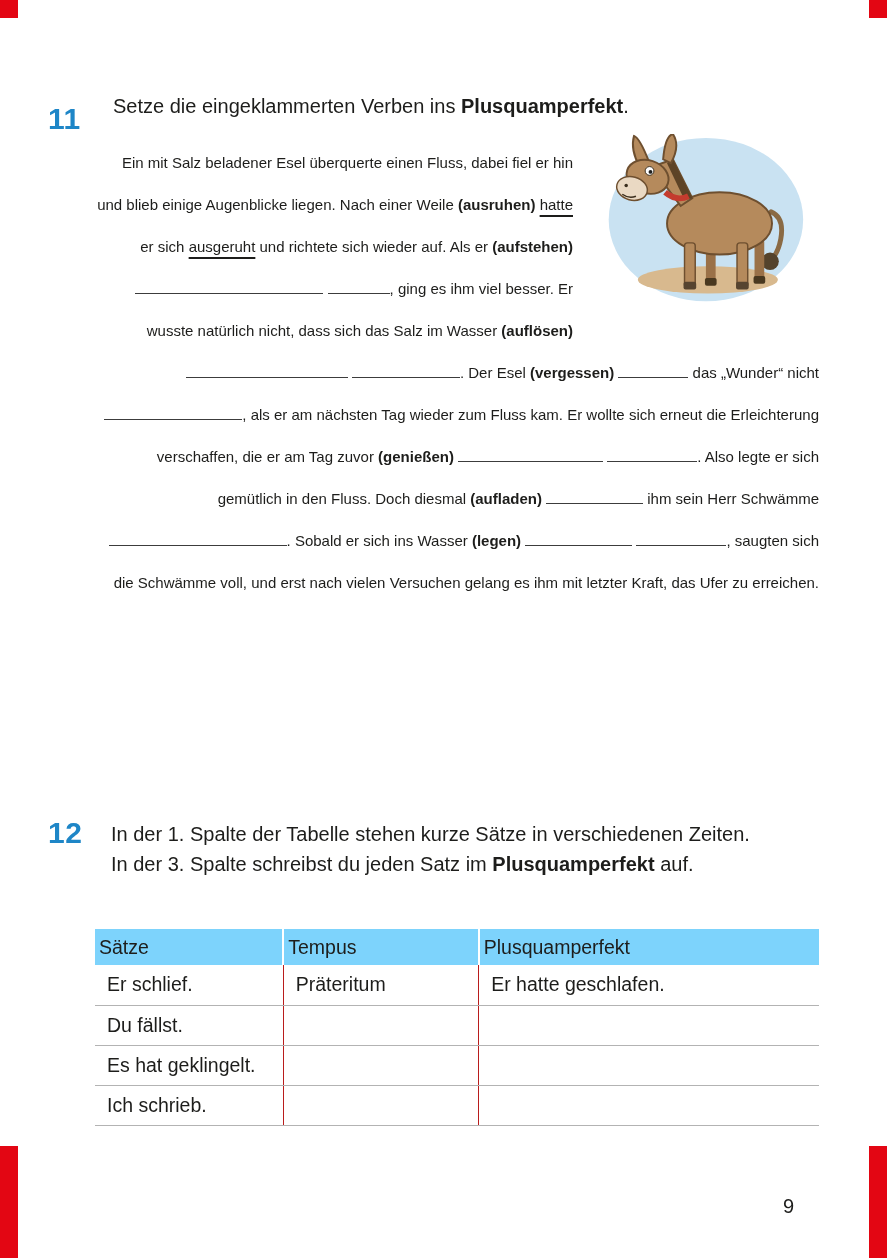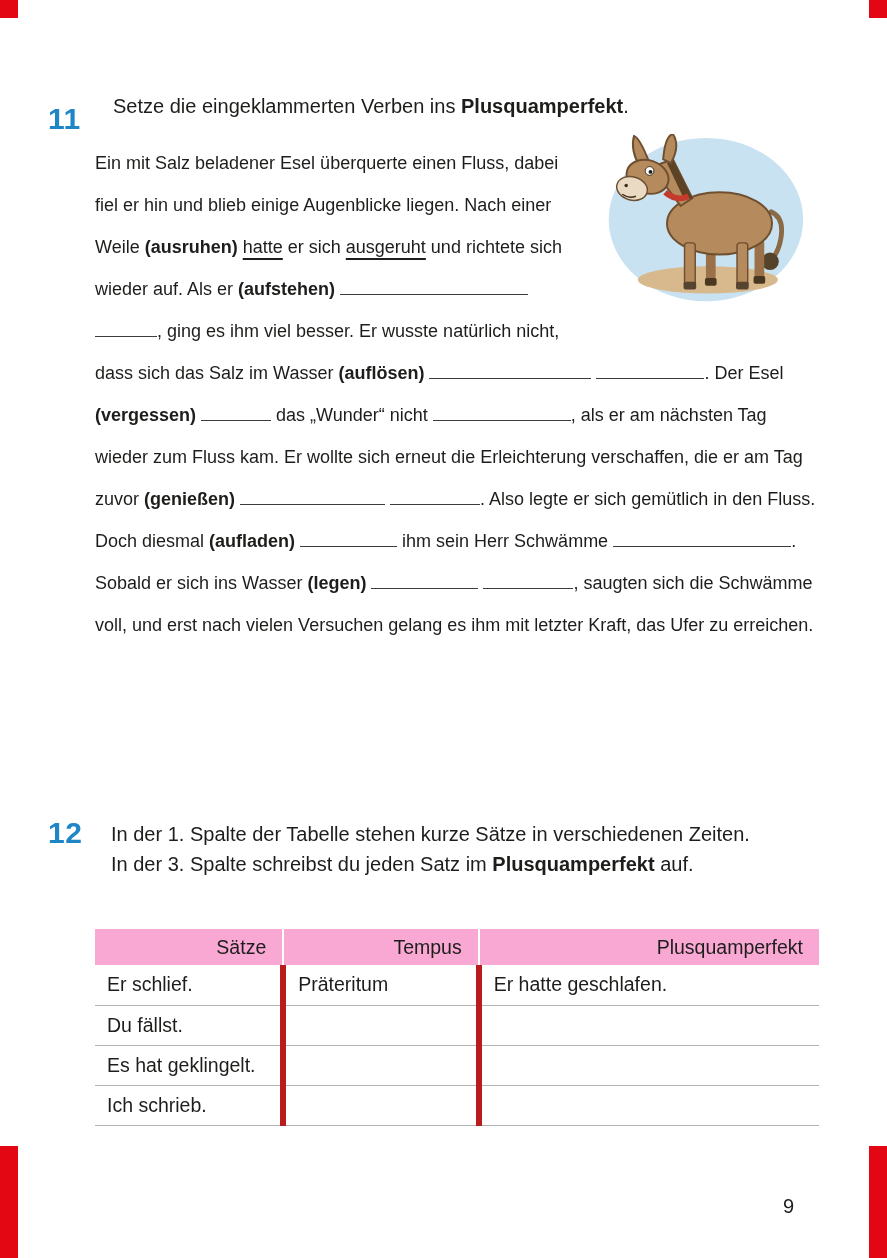--- a/index.html
+++ b/index.html
@@ -12,35 +12,35 @@
   #s-bl{left:0;bottom:0;width:18px;height:112px}
   #s-br{right:0;bottom:0;width:18px;height:112px}
 
   .ex-num{position:absolute;left:48px;font-weight:bold;font-size:30px;color:var(--blue,#1e86c7);letter-spacing:.5px}
   #ex11-num{top:102px}
   #ex12-num{top:816px}
 
   #ex11-instruction{position:absolute;left:113px;top:95px;font-size:20px}
   #ex12-instruction{position:absolute;left:111px;top:820px;font-size:20px;line-height:29.5px;width:740px}
 
-  #story{position:absolute;left:95px;top:142px;width:724px;font-size:18px;line-height:42px;text-align:left}
+  #story{position:absolute;left:95px;top:142px;width:724px;font-size:15px;line-height:42px;text-align:right}
   #donkey-wrap{float:right;width:232px;height:175px;margin:-8px 0 2px 14px}
   #donkey-wrap svg{display:block;width:100%;height:100%}
 
   .b{font-weight:bold}
   .u{text-decoration:underline;text-underline-offset:5px;text-decoration-thickness:1.5px}
   .blank{display:inline-block;border-bottom:1.5px solid #3c3c3c;height:1em;vertical-align:baseline}
 
   #table-wrap{position:absolute;left:95px;top:929px;width:724px}
   table{width:100%;border-collapse:collapse;font-size:19.5px;table-layout:fixed}
   col.c1{width:26%}
   col.c2{width:27%}
-  th{background:#f9a8d4;font-weight:normal;text-align:right;height:36px;padding:4px 16px;border-right:2px solid #ffffff}
+  th{background:#7dd3fc;font-weight:normal;text-align:left;height:36px;padding:4px 4px;border-right:2px solid #ffffff}
   th:last-child{border-right:none}
-  td{height:40px;padding:4px 12px;border-bottom:1px solid #b3b3b3;border-right:6px solid #b91c1c;vertical-align:middle}
+  td{height:40px;padding:4px 12px;border-bottom:1px solid #b3b3b3;border-right:1px solid #b91c1c;vertical-align:middle}
   td:last-child{border-right:none}
 
   #page-num{position:absolute;left:783px;top:1195px;font-size:20px}
 </style>
 </head>
 <body>
 
 <div class="corner" id="c-tl"></div>
 <div class="corner" id="c-tr"></div>
 <div class="corner" id="s-bl"></div>

